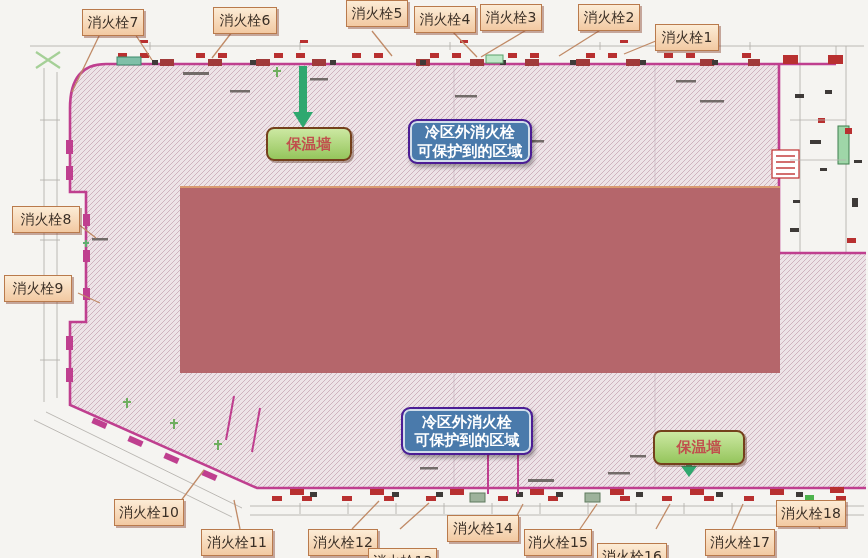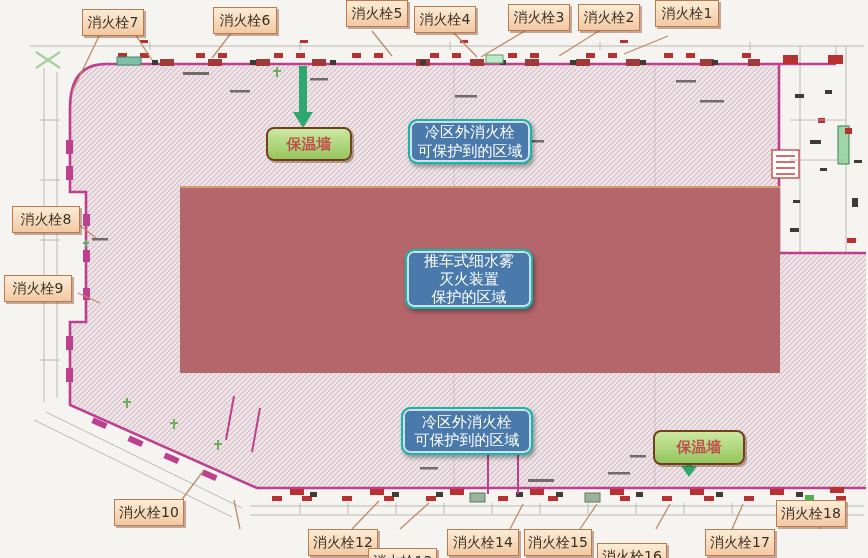--- a/index.html
+++ b/index.html
@@ -9,23 +9,23 @@
   #plan-svg{position:absolute;left:0;top:0;}
   .tag{position:absolute;display:flex;align-items:center;justify-content:center;
        background:linear-gradient(#fcecd6,#f2c9a2);border:1px solid #b97a4c;
        box-shadow:2px 2px 0 rgba(140,70,50,.45);color:#3a2f26;font-size:14px;
        font-weight:400;white-space:nowrap;z-index:5;}
   .green-tag{position:absolute;display:flex;align-items:center;justify-content:center;
        background:linear-gradient(#cce8a2,#95c55c);border:2px solid #74401c;
        border-radius:8px;box-shadow:2px 2px 0 rgba(90,50,30,.4);
        color:#c0504d;font-size:15px;font-weight:700;z-index:5;}
   .blue-tag{position:absolute;display:flex;align-items:center;justify-content:center;
-       text-align:center;background:#4a7aab;border:2px solid #14b8a6;
+       text-align:center;background:#4a7aab;border:2px solid #4c1d95;
        box-shadow:inset 0 0 0 2px rgba(255,255,255,.75),2px 3px 4px rgba(0,0,0,.35);
-       border-radius:9px;color:#ffffff;font-size:15px;font-weight:400;
+       border-radius:9px;color:#ffffff;font-size:15px;font-weight:700;
        line-height:1.22;white-space:pre-line;z-index:5;}
 </style>
 </head>
 <body>
 
 <div id="stage">
 
 <svg id="plan-svg" width="868" height="558" viewBox="0 0 868 558">
   <defs>
     <pattern id="hatch" width="5" height="5" patternUnits="userSpaceOnUse">
@@ -270,42 +270,40 @@
   <g>
     <rect x="299" y="66" width="8" height="47" fill="#2fa86f"></rect>
     <path d="M293,112 L313,112 L303,128 Z" fill="#2fa86f"></path>
   </g>
   <g>
     <rect x="686" y="458" width="6" height="8" fill="#2fa86f"></rect>
     <path d="M681,466 L697,466 L689,477 Z" fill="#2fa86f"></path>
   </g>
 </svg>
 
-<div class="tag" style="left:655px;top:0;width:62px;height:25px">消火栓1</div>
+<div class="tag" style="left:655px;top:24px;width:62px;height:25px">消火栓1</div>
 <div class="tag" style="left:578px;top:4px;width:60px;height:25px">消火栓2</div>
-<div class="tag" style="left:508px;top:4px;width:60px;height:25px">消火栓3</div>
+<div class="tag" style="left:480px;top:4px;width:60px;height:25px">消火栓3</div>
 <div class="tag" style="left:414px;top:6px;width:60px;height:25px">消火栓4</div>
 <div class="tag" style="left:346px;top:0;width:60px;height:25px">消火栓5</div>
 <div class="tag" style="left:213px;top:7px;width:62px;height:25px">消火栓6</div>
 <div class="tag" style="left:82px;top:9px;width:60px;height:25px">消火栓7</div>
 <div class="tag" style="left:12px;top:206px;width:66px;height:25px">消火栓8</div>
 <div class="tag" style="left:4px;top:275px;width:66px;height:25px">消火栓9</div>
 <div class="tag" style="left:114px;top:499px;width:68px;height:25px">消火栓10</div>
+<div class="tag" style="left:201px;top:529px;width:70px;height:25px">消火栓11</div>
 <div class="tag" style="left:308px;top:529px;width:68px;height:25px">消火栓12</div>
 <div class="tag" style="left:368px;top:548px;width:67px;height:25px">消火栓13</div>
-<div class="tag" style="left:447px;top:529px;width:70px;height:25px">消火栓14</div>
+<div class="tag" style="left:447px;top:515px;width:70px;height:25px">消火栓14</div>
 <div class="tag" style="left:524px;top:529px;width:66px;height:25px">消火栓15</div>
 <div class="tag" style="left:597px;top:543px;width:68px;height:25px">消火栓16</div>
 <div class="tag" style="left:705px;top:529px;width:68px;height:25px">消火栓17</div>
 <div class="tag" style="left:776px;top:500px;width:68px;height:25px">消火栓18</div>
 
 <div class="green-tag" style="left:266px;top:127px;width:82px;height:30px">保温墙</div>
 <div class="green-tag" style="left:653px;top:430px;width:88px;height:31px">保温墙</div>
 
 <div class="blue-tag" style="left:408px;top:119px;width:120px;height:41px">冷区外消火栓
 可保护到的区域</div>
-<div class="blue-tag" style="left:405px;top:249px;width:124px;height:56px">推车式细水雾
-灭火装置
-保护的区域</div>
 <div class="blue-tag" style="left:401px;top:407px;width:128px;height:44px">冷区外消火栓
 可保护到的区域</div>
 
 </div>
 
 </body></html>

